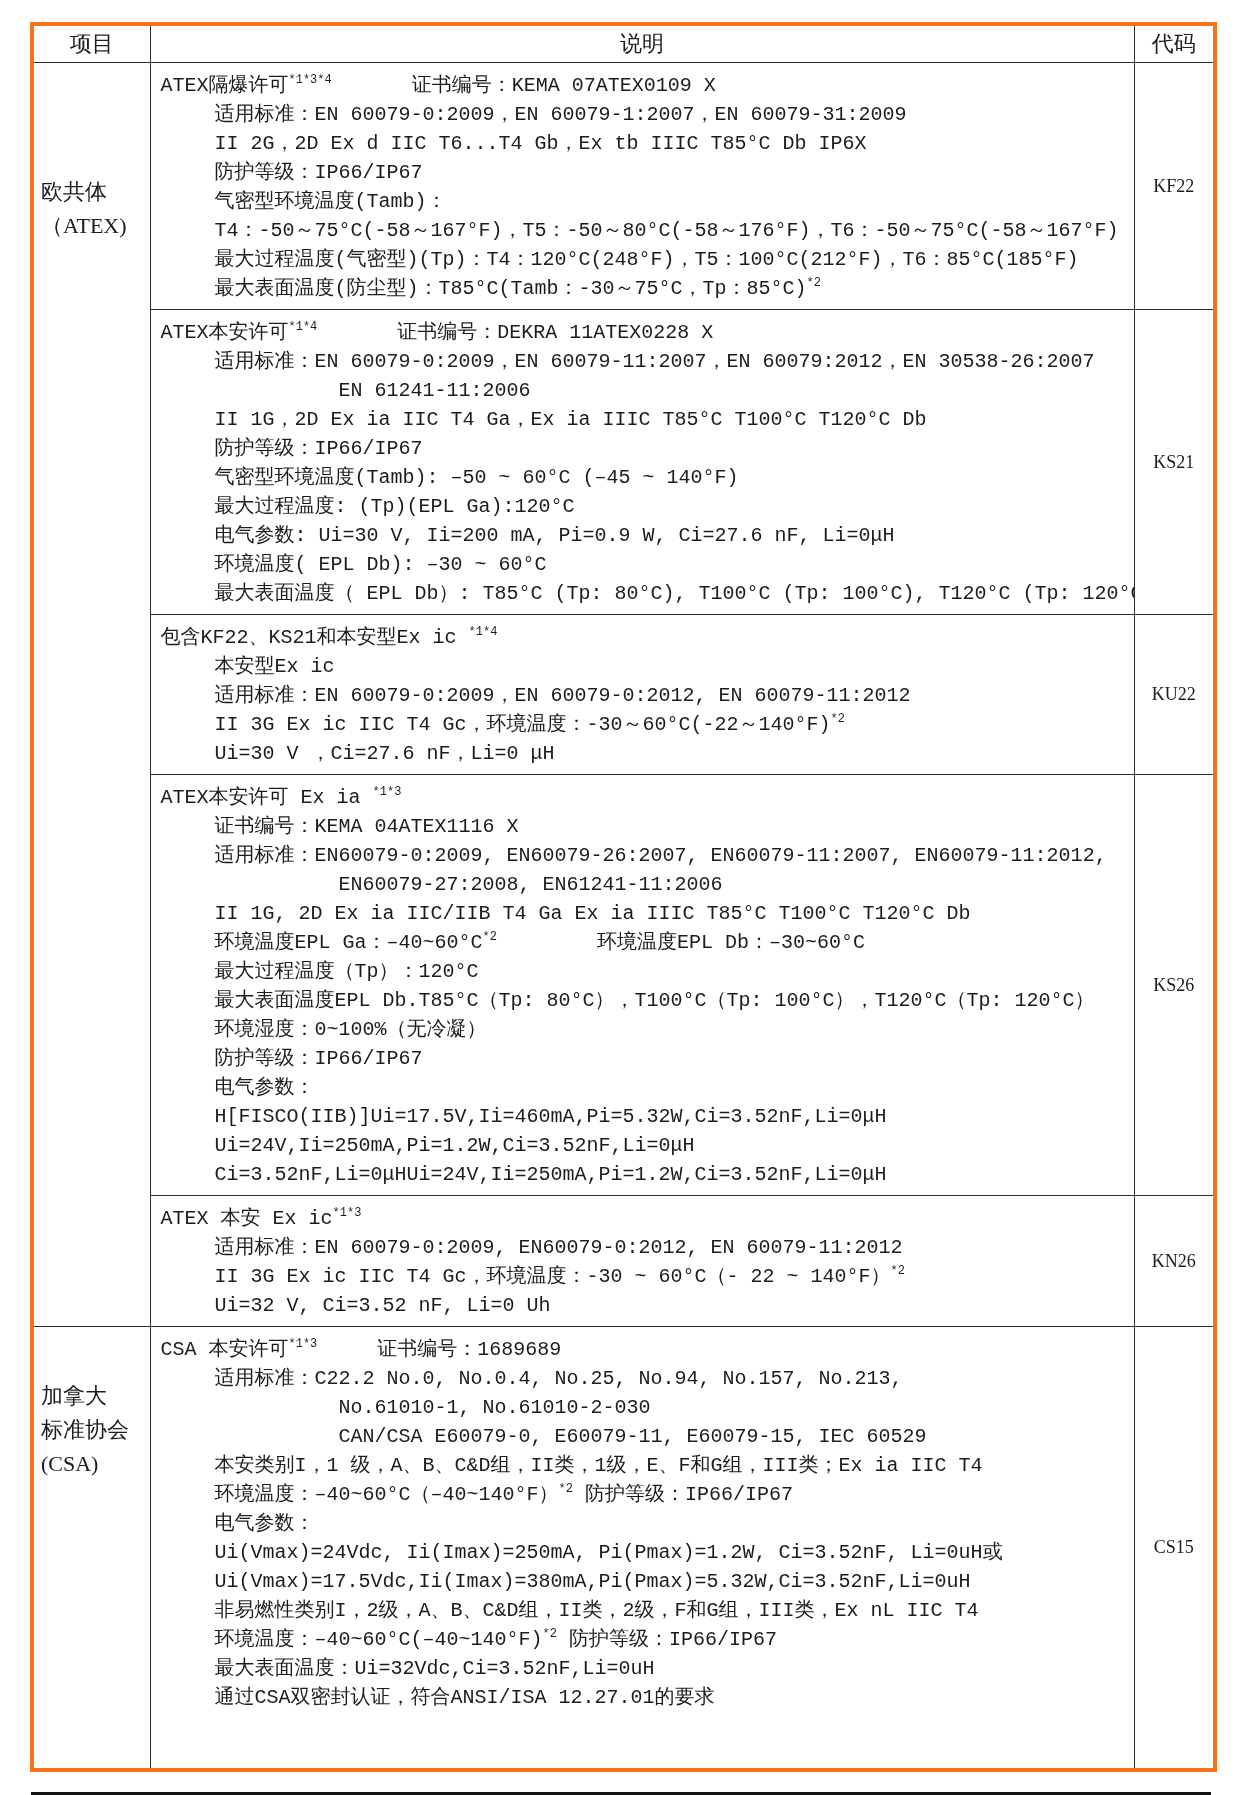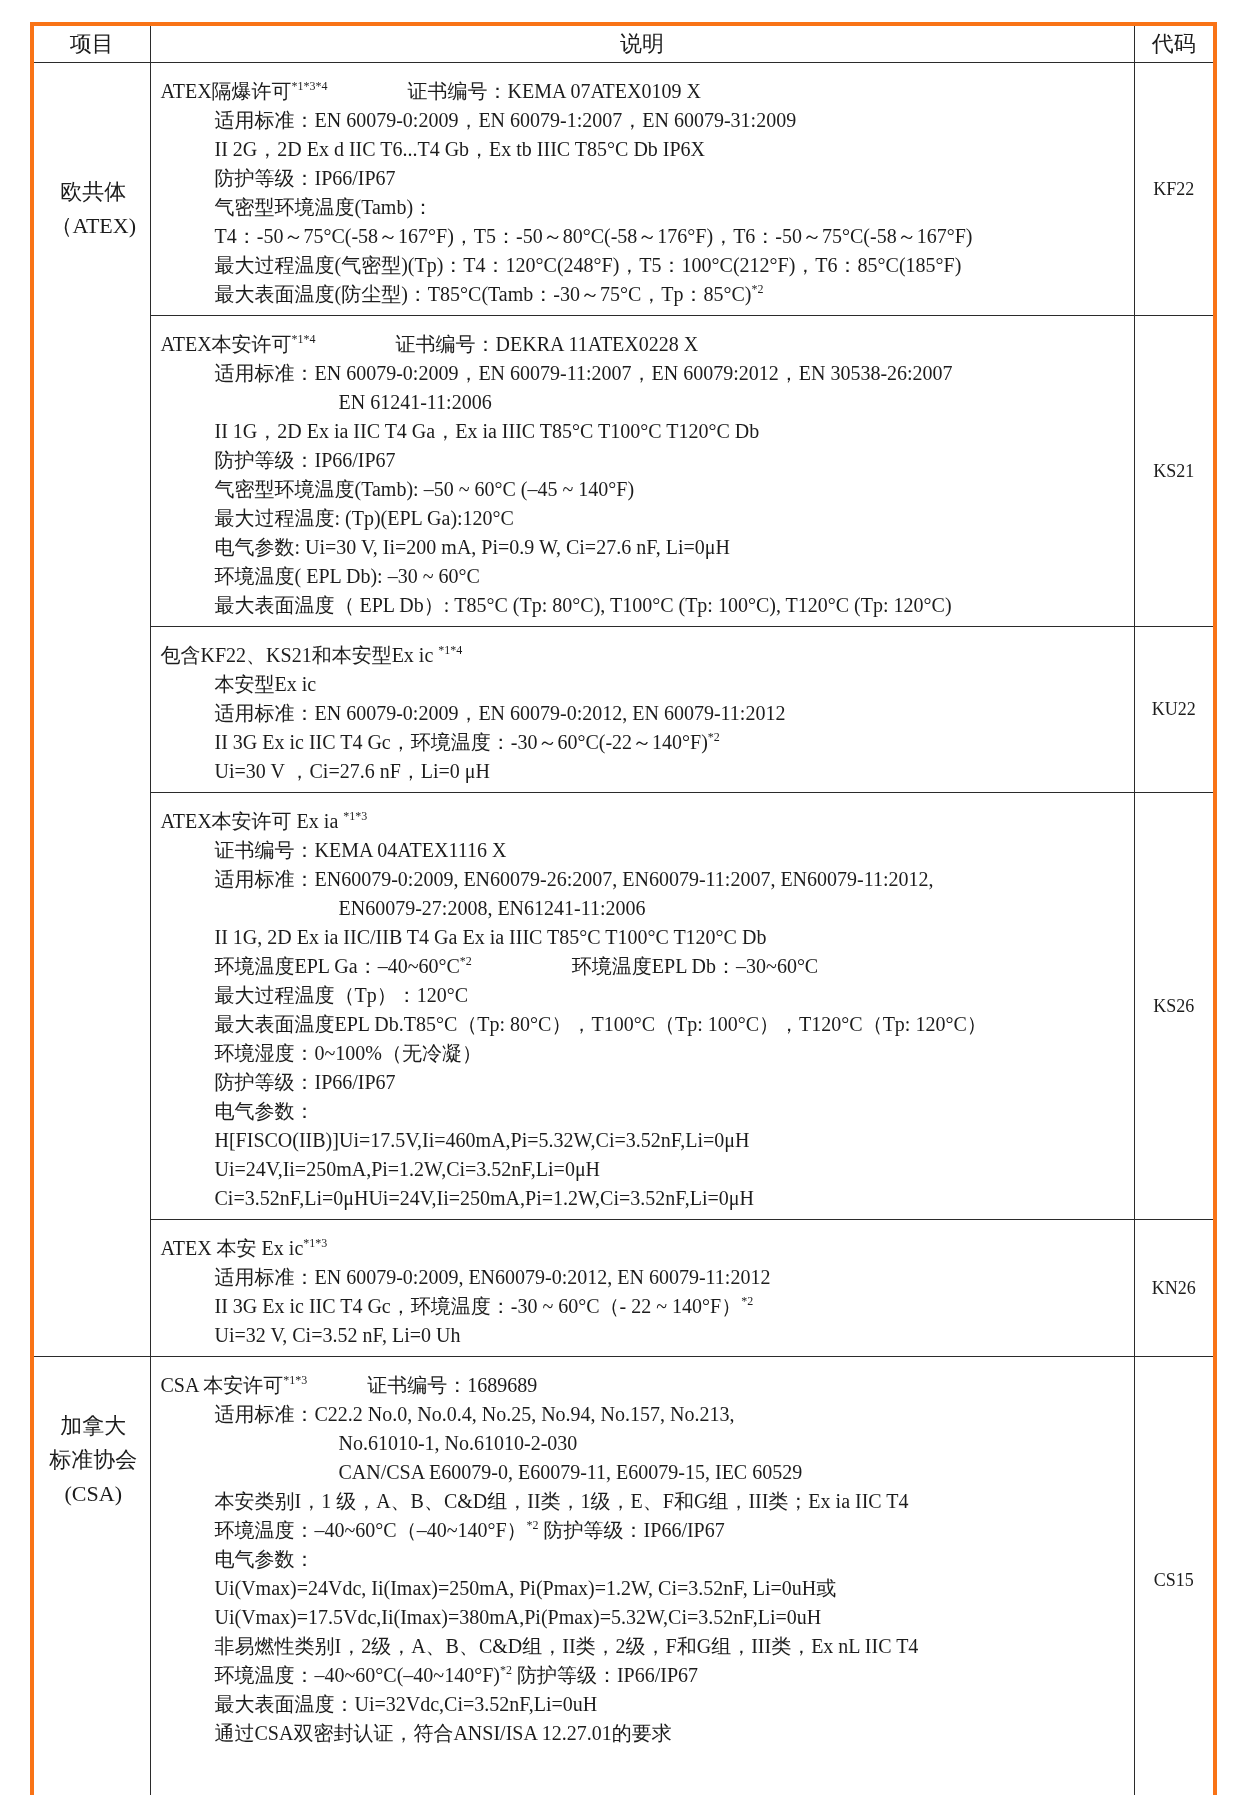--- a/index.html
+++ b/index.html
@@ -12,28 +12,28 @@
     border-collapse:collapse;table-layout:fixed;
     width:1183px;margin:22px 12px 0 30px;
     border:4px solid #f97316;
   }
   .spec th,.spec td{border:1.5px solid #2b2b2b;}
   .spec thead th{
     font-size:22px;font-weight:normal;height:36px;
     text-align:center;vertical-align:middle;padding:0;
   }
   .item-cell{
-    vertical-align:top;text-align:center;
+    vertical-align:top;text-align:left;
     font-size:22px;line-height:34px;padding:6px 4px 6px 7px;
   }
   .item-atex{padding-top:112px;}
   .item-csa{padding-top:52px;}
   .desc-cell{
-    vertical-align:top;padding:14px 4px 6px 8px;
-    font-size:20px;line-height:29px;overflow:hidden;
+    vertical-align:top;padding:8px 4px 6px 8px;
+    font-size:20px;line-height:29px;overflow:hidden;font-family:Liberation Mono, monospace;
   }
   .code-cell{
     text-align:center;vertical-align:middle;font-size:18px;padding:0;
   }
   .line{white-space:nowrap;}
   .indent-0{padding-left:2px;}
   .indent-1{padding-left:56px;}
   .indent-2{padding-left:180px;}
   .line sup{font-size:12px;line-height:0;vertical-align:super;}
   tbody tr:last-child .desc-cell{padding-bottom:56px;}

